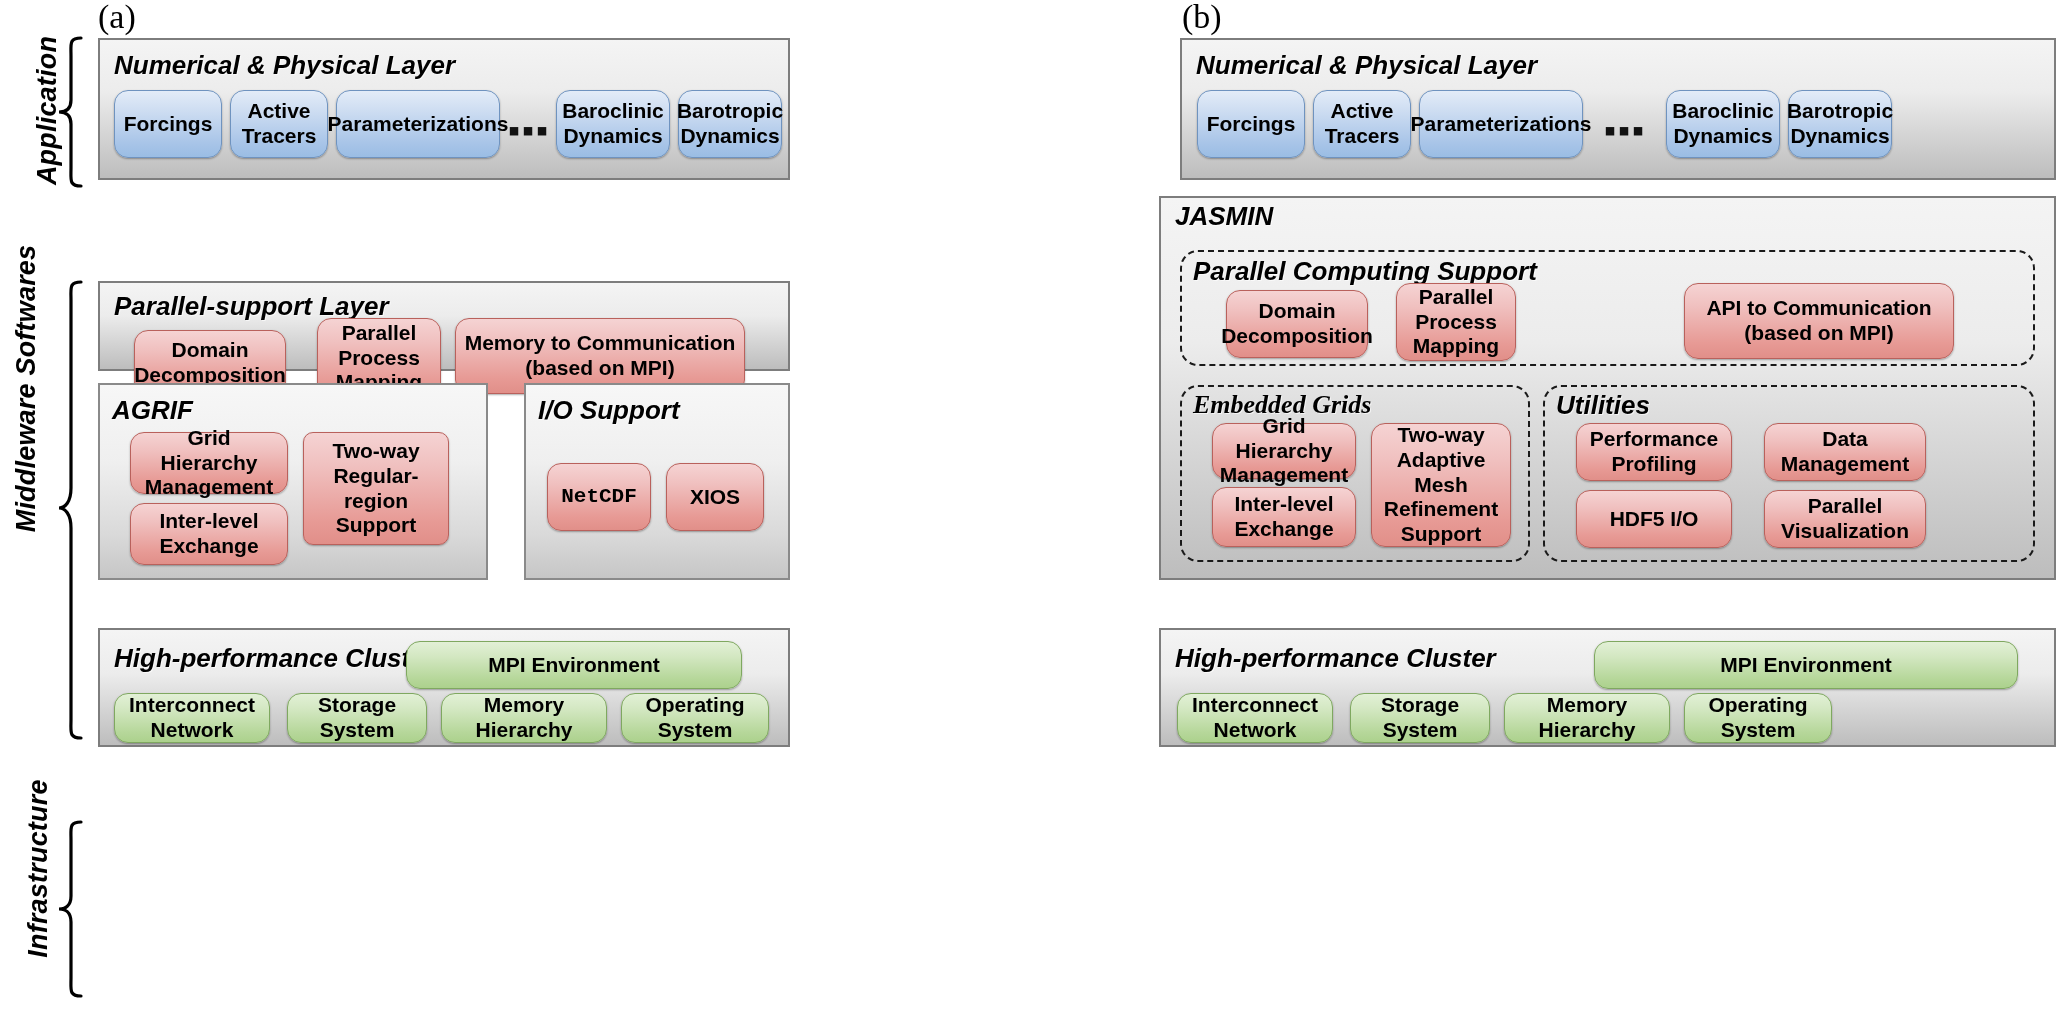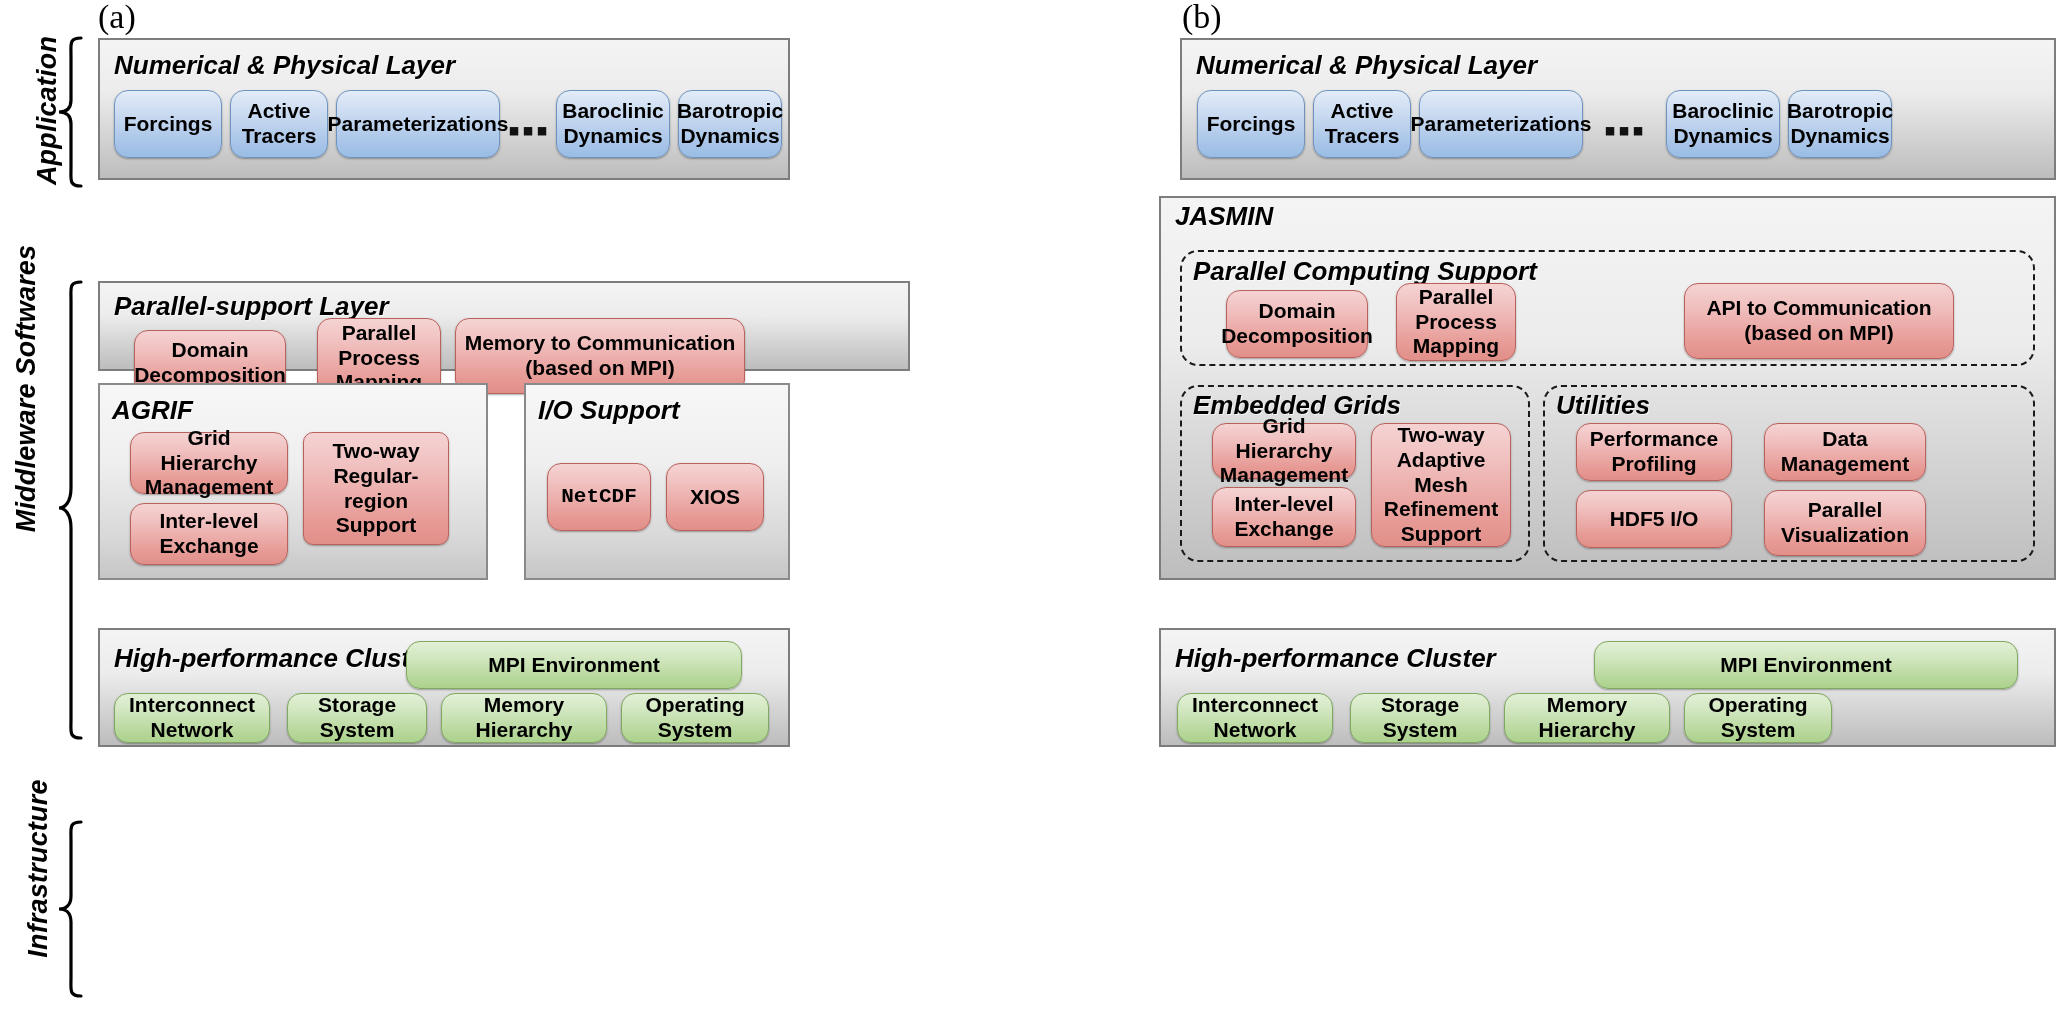--- a/index.html
+++ b/index.html
@@ -126,21 +126,21 @@
 <div class="grey-box" style="left:98px; top:38px; width:692px; height:142px;">
   <div class="box-title" style="left:14px; top:10px;">Numerical &amp; Physical Layer</div>
 </div>
 <div class="chip chip-blue" style="left:114px; top:90px; width:108px; height:68px;">Forcings</div>
 <div class="chip chip-blue" style="left:230px; top:90px; width:98px; height:68px;">Active Tracers</div>
 <div class="chip chip-blue" style="left:336px; top:90px; width:164px; height:68px;">Parameterizations</div>
 <div class="ellipsis" style="left:508px; top:113px;">▪▪▪</div>
 <div class="chip chip-blue" style="left:556px; top:90px; width:114px; height:68px;">Baroclinic Dynamics</div>
 <div class="chip chip-blue" style="left:678px; top:90px; width:104px; height:68px;">Barotropic Dynamics</div>
 
-<div class="grey-box" style="left:98px; top:281px; width:812px; height:90px;padding-left:24px;">
+<div class="grey-box" style="left:98px; top:281px; width:692px; height:90px;padding-left:24px;">
   <div class="box-title" style="left:14px; top:8px;">Parallel-support Layer</div>
 </div>
 <div class="chip chip-red" style="left:134px; top:330px; width:152px; height:66px;">Domain Decomposition</div>
 <div class="chip chip-red" style="left:317px; top:318px; width:124px; height:80px;">Parallel Process Mapping</div>
 <div class="chip chip-red" style="left:455px; top:318px; width:290px; height:76px;">Memory to Communication (based on MPI)</div>
 
 <div class="light-box" style="left:98px; top:383px; width:390px; height:197px;">
   <div class="box-title" style="left:12px; top:10px;">AGRIF</div>
 </div>
 <div class="chip chip-red" style="left:130px; top:432px; width:158px; height:62px;">Grid Hierarchy Management</div>
@@ -176,31 +176,31 @@
   <div class="box-title" style="left:14px; top:3px;">JASMIN</div>
 </div>
 
 <div class="dashed-box" style="left:1180px; top:250px; width:855px; height:116px;"></div>
 <div class="box-title" style="left:1193px; top:256px;">Parallel Computing Support</div>
 <div class="chip chip-red" style="left:1226px; top:290px; width:142px; height:68px;">Domain Decomposition</div>
 <div class="chip chip-red" style="left:1396px; top:283px; width:120px; height:78px;">Parallel Process Mapping</div>
 <div class="chip chip-red" style="left:1684px; top:283px; width:270px; height:76px;">API to Communication (based on MPI)</div>
 
 <div class="dashed-box" style="left:1180px; top:385px; width:350px; height:177px;"></div>
-<div class="box-title" style="left:1193px; top:390px;">Embedded Grids</div>
+<div class="box-title" style="left:1193px; top:390px;font-family:Liberation Serif, serif;">Embedded Grids</div>
 <div class="chip chip-red" style="left:1212px; top:423px; width:144px; height:56px;">Grid Hierarchy Management</div>
 <div class="chip chip-red" style="left:1212px; top:487px; width:144px; height:60px;">Inter-level Exchange</div>
 <div class="chip chip-red" style="left:1371px; top:423px; width:140px; height:124px;">Two-way Adaptive Mesh Refinement Support</div>
 
 <div class="dashed-box" style="left:1543px; top:385px; width:492px; height:177px;"></div>
 <div class="box-title" style="left:1556px; top:390px;">Utilities</div>
 <div class="chip chip-red" style="left:1576px; top:423px; width:156px; height:58px;">Performance Profiling</div>
 <div class="chip chip-red" style="left:1764px; top:423px; width:162px; height:58px;">Data Management</div>
 <div class="chip chip-red" style="left:1576px; top:490px; width:156px; height:58px;">HDF5 I/O</div>
-<div class="chip chip-red" style="left:1764px; top:490px; width:162px; height:66px;">Parallel Visualization</div>
+<div class="chip chip-red" style="left:1764px; top:490px; width:162px; height:58px;">Parallel Visualization</div>
 
 <div class="grey-box" style="left:1159px; top:628px; width:897px; height:119px;">
   <div class="box-title" style="left:14px; top:13px;">High-performance Cluster</div>
 </div>
 <div class="chip chip-green" style="left:1594px; top:641px; width:424px; height:48px;">MPI Environment</div>
 <div class="chip chip-green" style="left:1177px; top:693px; width:156px; height:50px;">Interconnect Network</div>
 <div class="chip chip-green" style="left:1350px; top:693px; width:140px; height:50px;">Storage System</div>
 <div class="chip chip-green" style="left:1504px; top:693px; width:166px; height:50px;">Memory Hierarchy</div>
 <div class="chip chip-green" style="left:1684px; top:693px; width:148px; height:50px;">Operating System</div>
 

